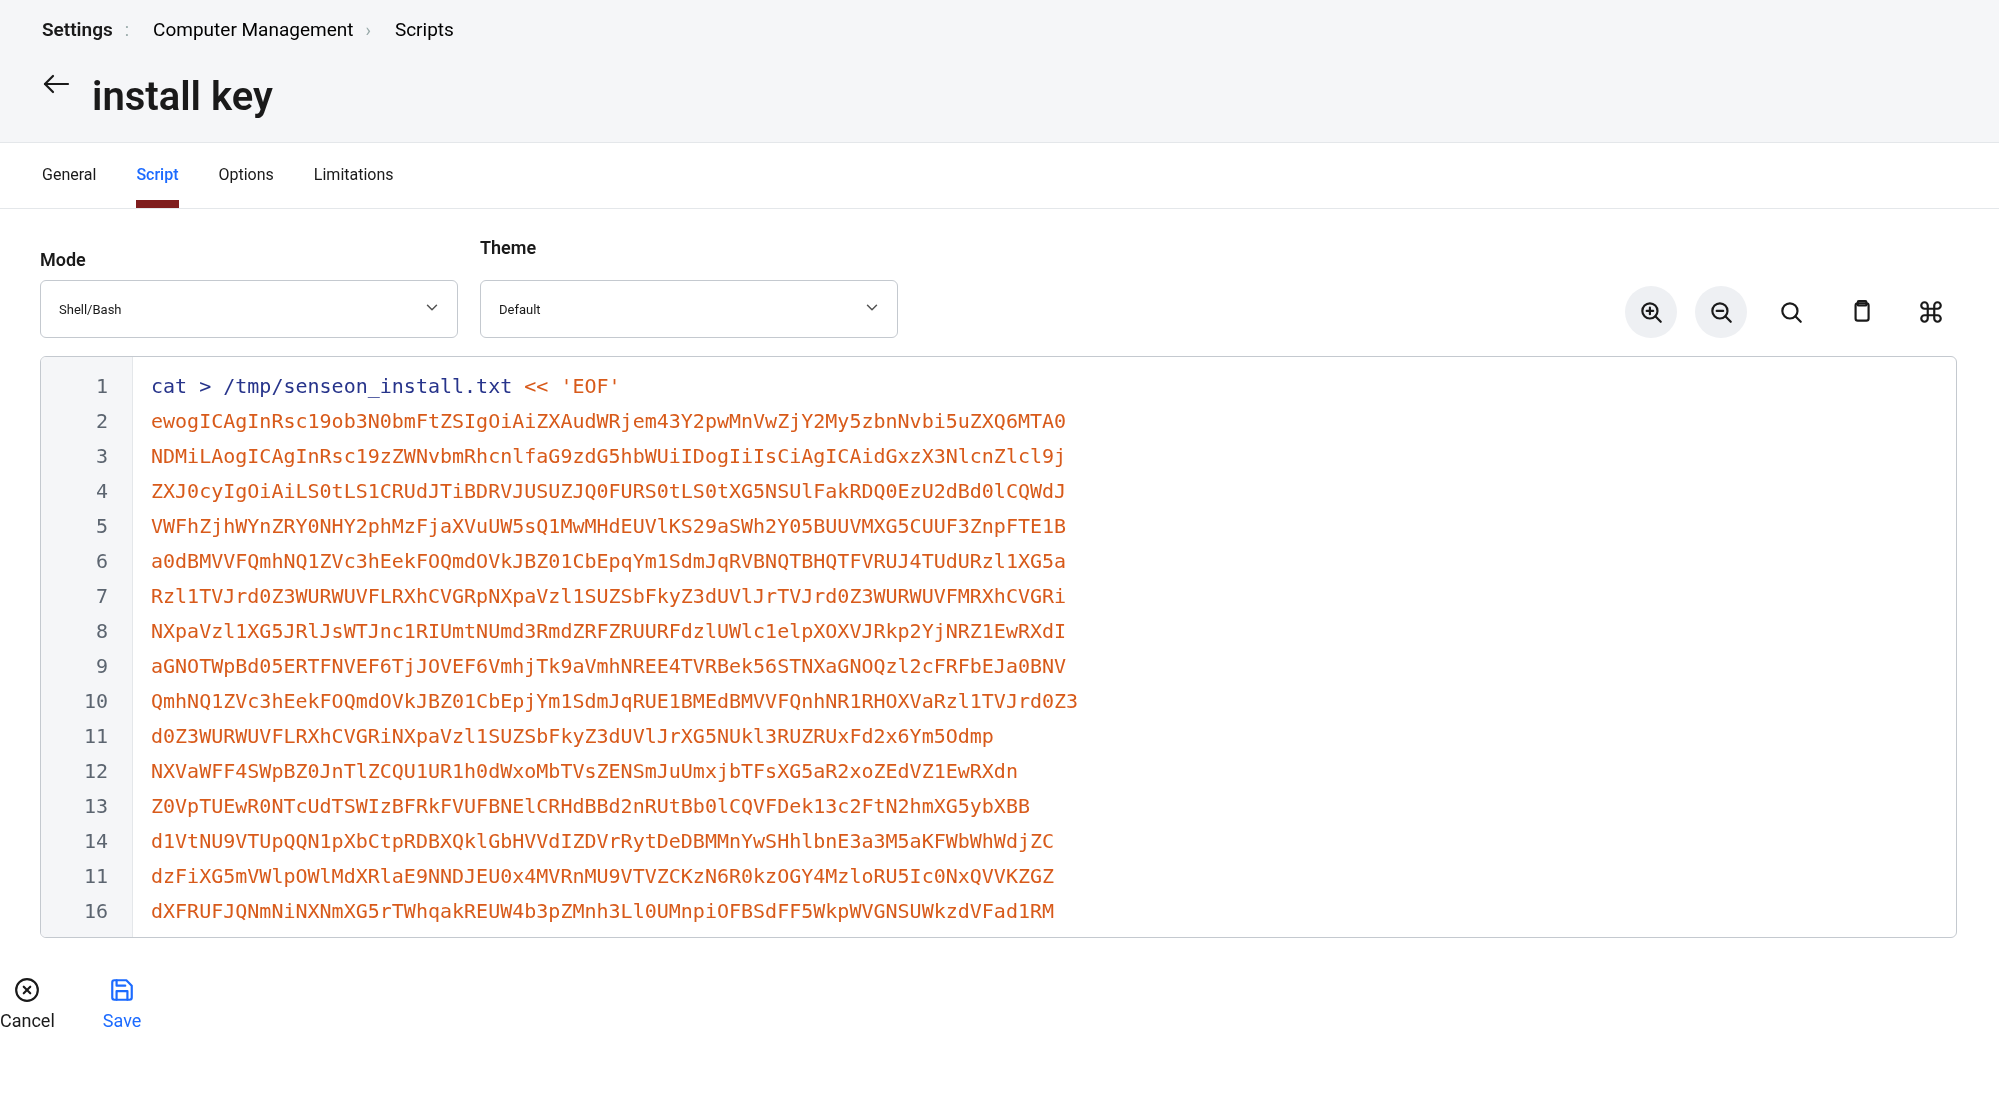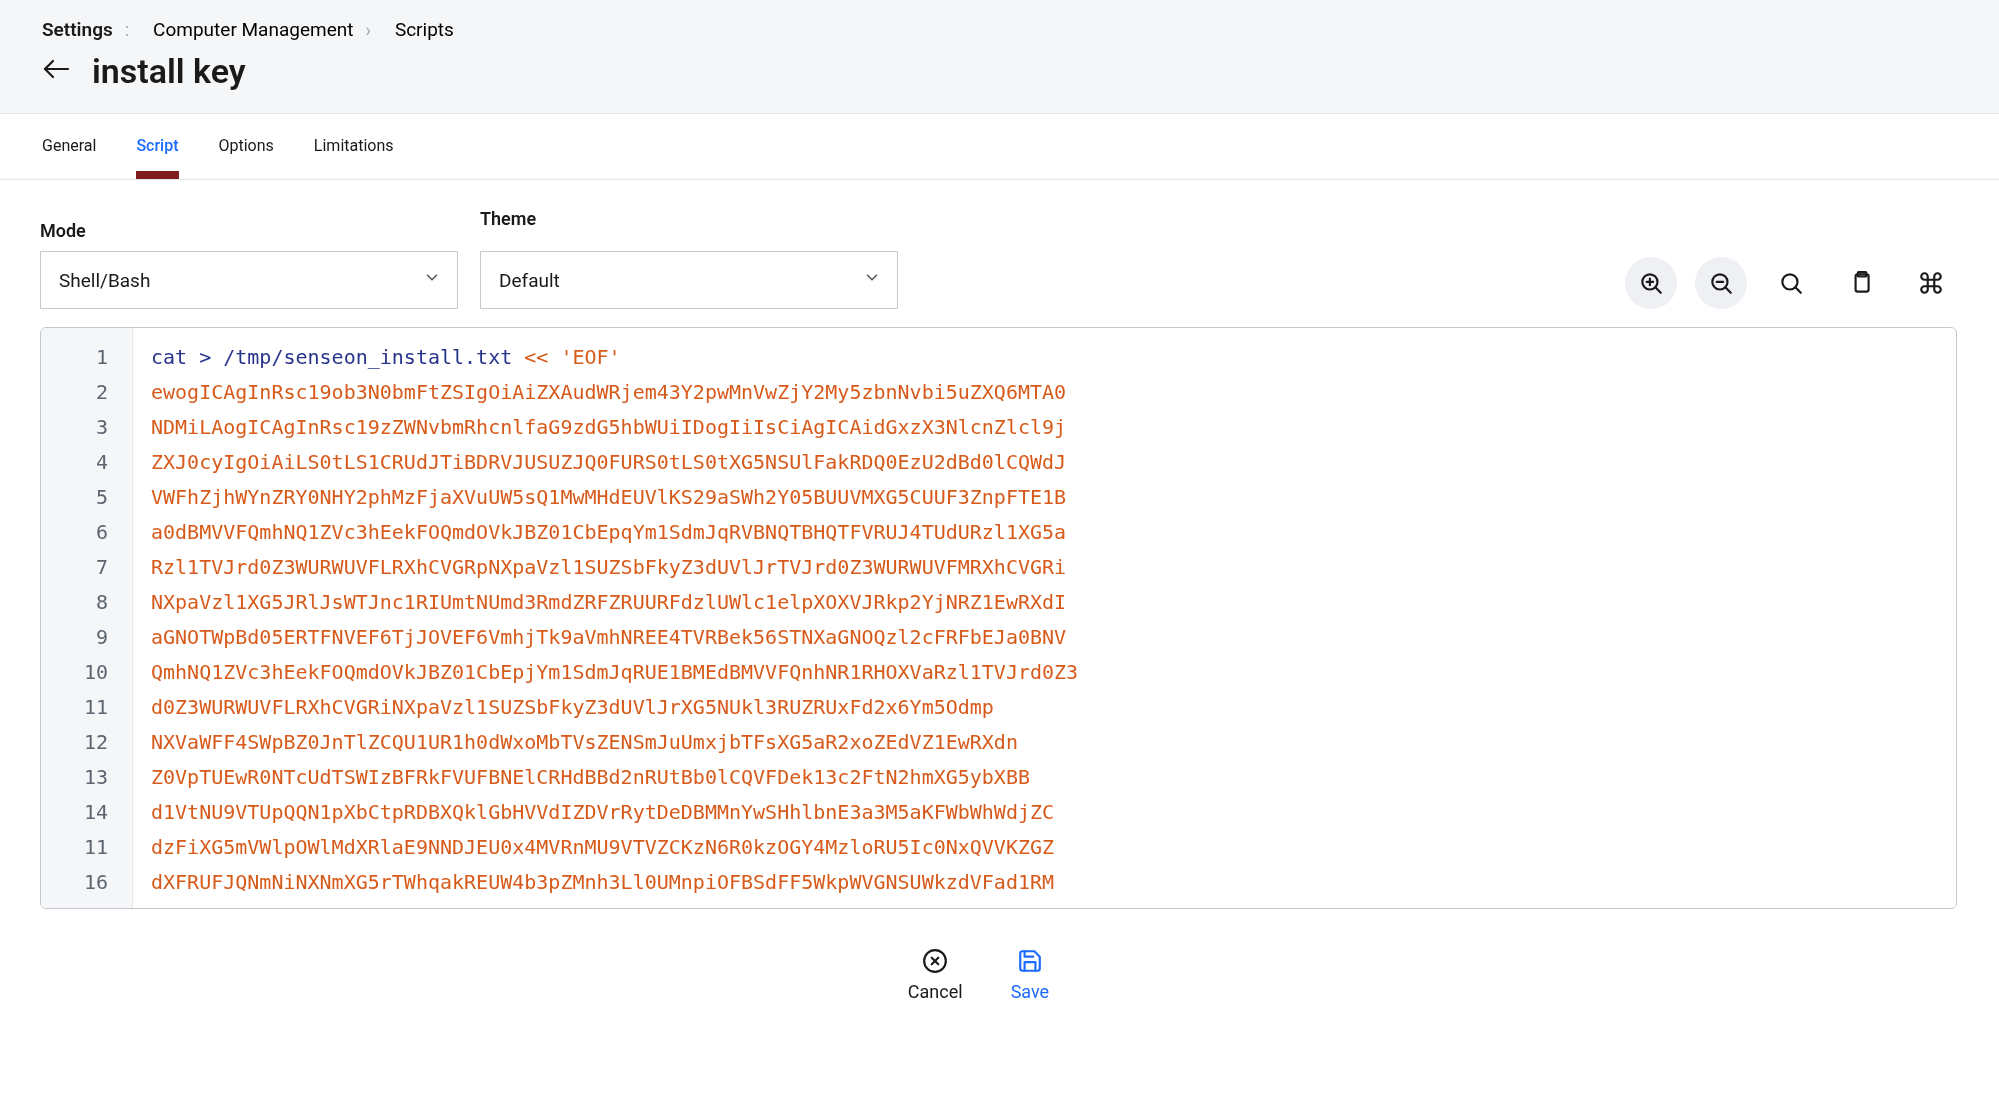--- a/index.html
+++ b/index.html
@@ -36,22 +36,23 @@
       gap: 22px;
       padding-bottom: 22px;
     }
     .back-arrow {
       font-size: 26px;
       line-height: 1;
       cursor: pointer;
       color: #1a1a1a;
     }
     .page-title {
-      font-size: 34px;
+      font-size: 40px;
       font-weight: 600;
+      margin-top: 22px;
     }
     .tabs {
       display: flex;
       gap: 40px;
       padding: 22px 42px 0 42px;
       border-bottom: 1px solid #e4e7ea;
     }
     .tab {
       font-size: 16px;
       color: #1a1a1a;
@@ -70,24 +71,24 @@
       display: flex;
       align-items: flex-end;
       gap: 22px;
       margin-bottom: 18px;
     }
     .field { display: flex; flex-direction: column; gap: 10px; }
     .field-label { font-size: 18px; font-weight: 600; }
     .select {
       position: relative;
       border: 1px solid #c4c9cf;
-      border-radius: 1px;
+      border-radius: 6px;
       height: 58px;
       padding: 0 48px 0 18px;
-      font-size: 19px;
+      font-size: 13px;
       display: flex;
       align-items: center;
       cursor: pointer;
       background: #fff;
     }
     .select.mode { width: 418px; }
     .select.theme { width: 418px; margin-top: 12px; }
     .select .chev {
       position: absolute;
       right: 16px;
@@ -135,21 +136,21 @@
     .code {
       padding: 12px 18px;
       white-space: pre;
       overflow: hidden;
       color: #d85a1a;
     }
     .code .code-line:first-child .cmd { color: #27348b; }
     .code .code-line:first-child .str { color: #d85a1a; }
     .footer-bar {
       display: flex;
-      justify-content: center;
+      justify-content: flex-start;
       gap: 48px;
       padding: 30px 42px 24px 0;
     }
     .footer-btn {
       display: flex;
       flex-direction: column;
       align-items: center;
       gap: 6px;
       cursor: pointer;
       font-size: 18px;

